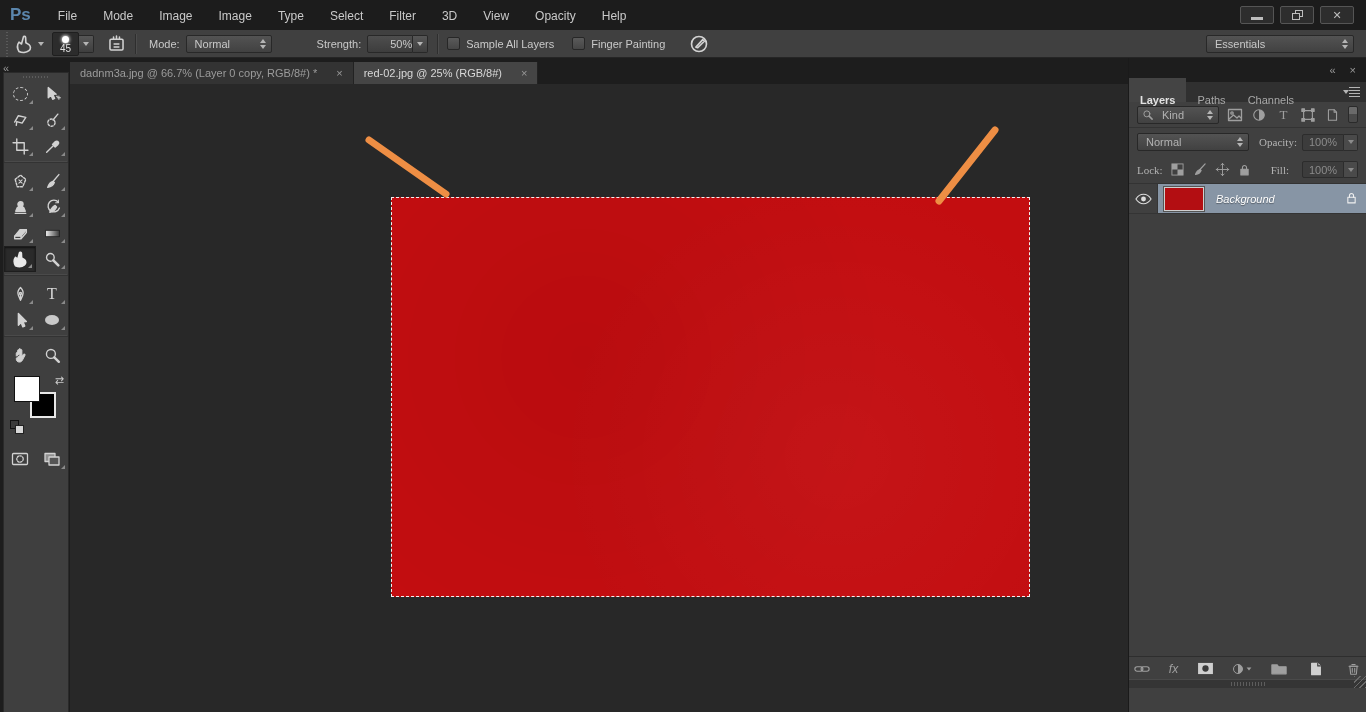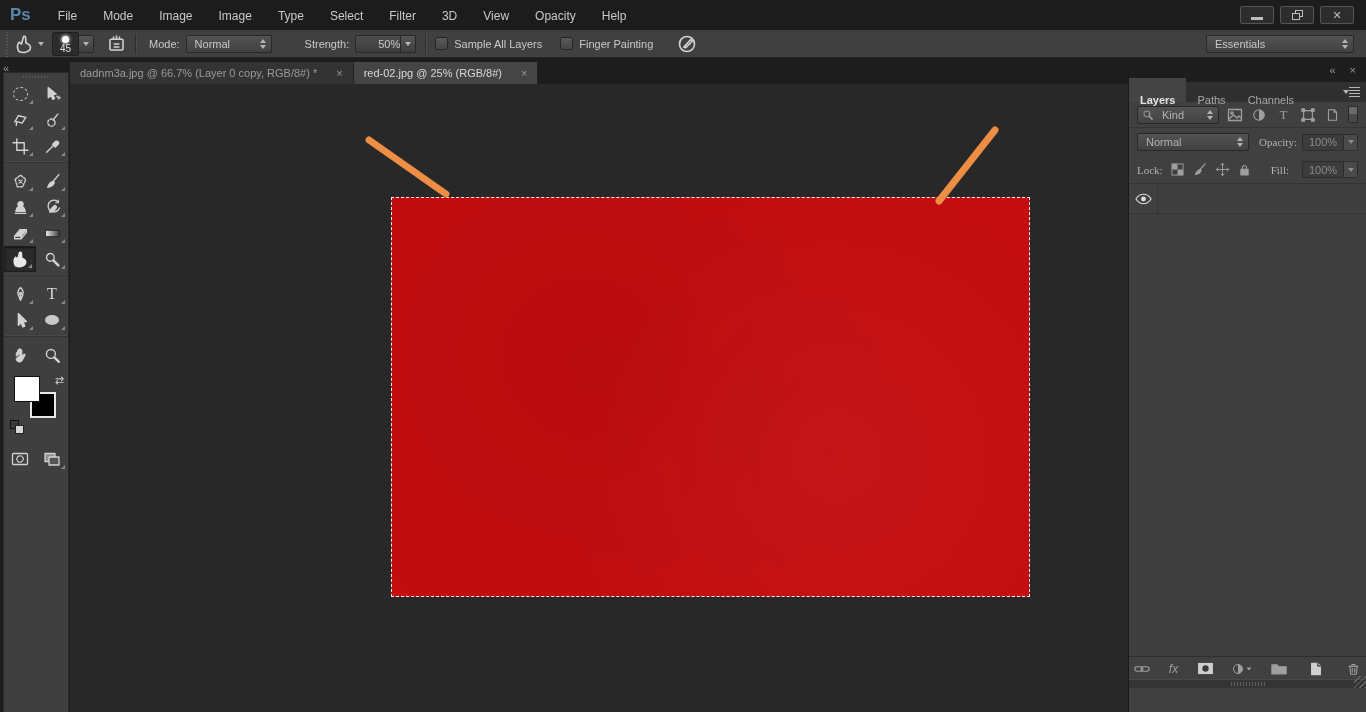--- a/index.html
+++ b/index.html
@@ -198,21 +198,21 @@
 
   <span class="opt-label">Mode:</span>
   <div class="dropdown" style="width:86px;">
     <span>Normal</span>
     <span class="updown">
         <span class="tri-up"></span>
         <span class="tri-down"></span>
       </span>
   </div>
 
-  <span class="opt-label" style="margin-left:2px;padding-left:31px;">Strength:</span>
+  <span class="opt-label" style="margin-left:14px;padding-left:31px;">Strength:</span>
   <div style="display:flex;">
     <div class="val-box" style="width:42px;">
       <span>50%</span>
     </div>
     <div class="drop-btn">
         <div class="tri-down"></div>
       </div>
   </div>
 
   <div class="opt-sep"></div>
@@ -545,20 +545,30 @@
     </div>
 
     <div id="layer-list">
       <div id="layer-row">
         <div id="eye-col">
           <svg width="17" height="12" viewBox="0 0 18 12">
             <path d="M1 6 C3.5 2 7 1 9 1 C11 1 14.5 2 17 6 C14.5 10 11 11 9 11 C7 11 3.5 10 1 6 Z" fill="none" stroke="#dcdcdc" stroke-width="1.2"></path>
             <circle cx="9" cy="6" r="2.6" fill="#dcdcdc"></circle>
           </svg>
         </div>
+        <div id="layer-main">
+          <div id="layer-thumb"></div>
+          <span id="layer-name">Background</span>
+          <div id="layer-lock">
+            <svg class="ticon" width="13" height="14" viewBox="0 0 16 16" style="stroke:#f0f0f0;">
+              <rect x="3.5" y="7" width="9" height="7"></rect>
+                <path d="M5.5 7 V5 a2.5 2.5 0 0 1 5 0 V7"></path>
+            </svg>
+          </div>
+        </div>
       </div>
     </div>
 
     <div id="layer-actions">
       <div class="f-icon">
         <svg class="ticon" width="16" height="12" viewBox="0 0 18 12" style="stroke:#9f9f9f;">
           <rect x="1" y="3.5" width="9" height="5" rx="2.5"></rect>
             <rect x="8" y="3.5" width="9" height="5" rx="2.5"></rect>
         </svg>
       </div>

